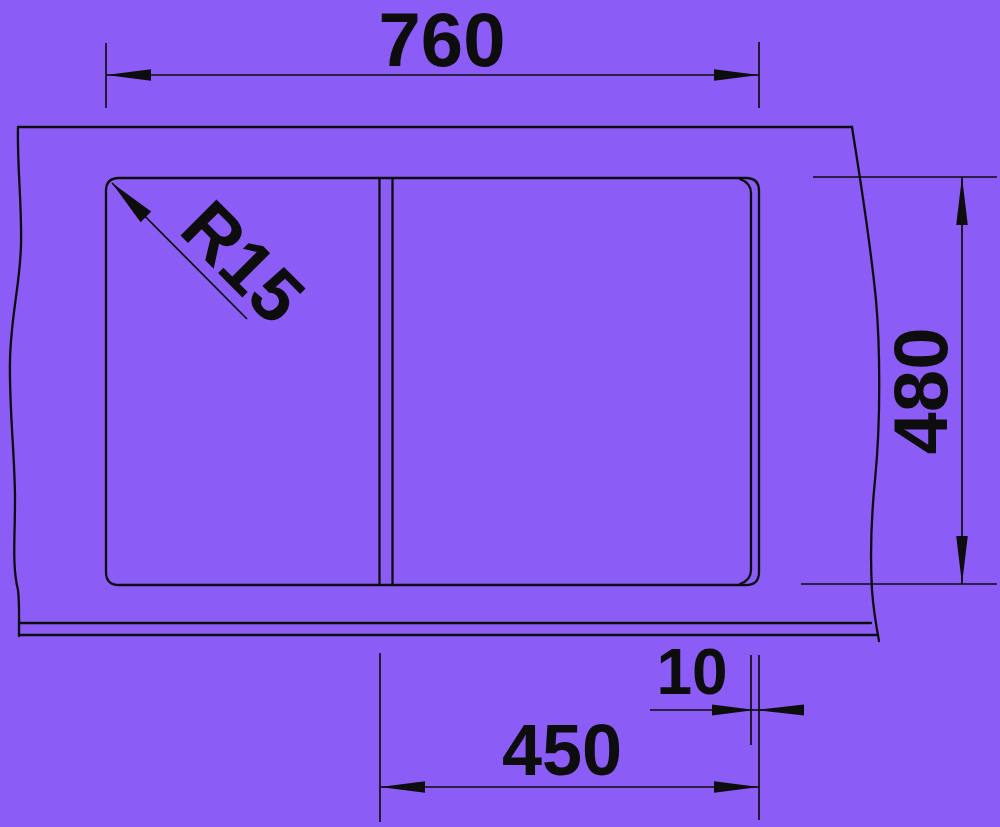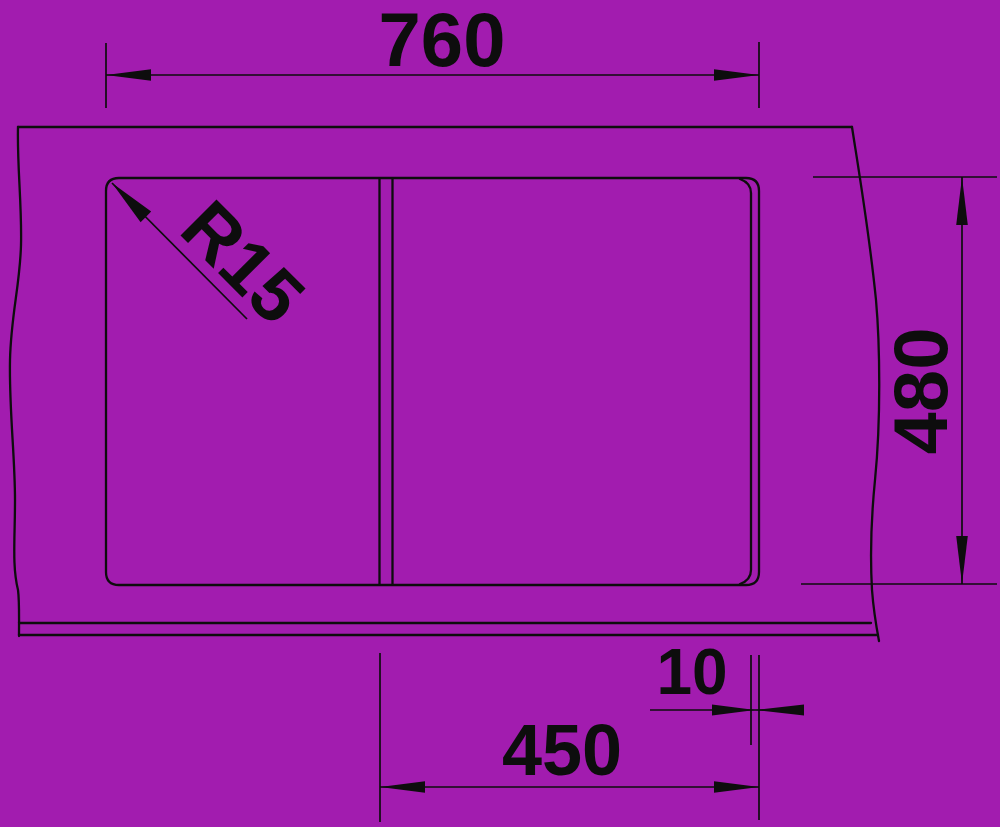--- a/index.html
+++ b/index.html
@@ -4,21 +4,21 @@
 <style>
   html, body {
     margin: 0;
     padding: 0;
     background: #ffffff;
   }
   .canvas {
     position: relative;
     width: 1000px;
     height: 827px;
-    background: #a21caf;
+    background: #8b5cf6;
     overflow: hidden;
   }
   svg { display: block; }
   .obj {
     fill: none;
     stroke: #0d0d0d;
     stroke-width: 2.3;
     stroke-linecap: round;
     stroke-linejoin: round;
   }

